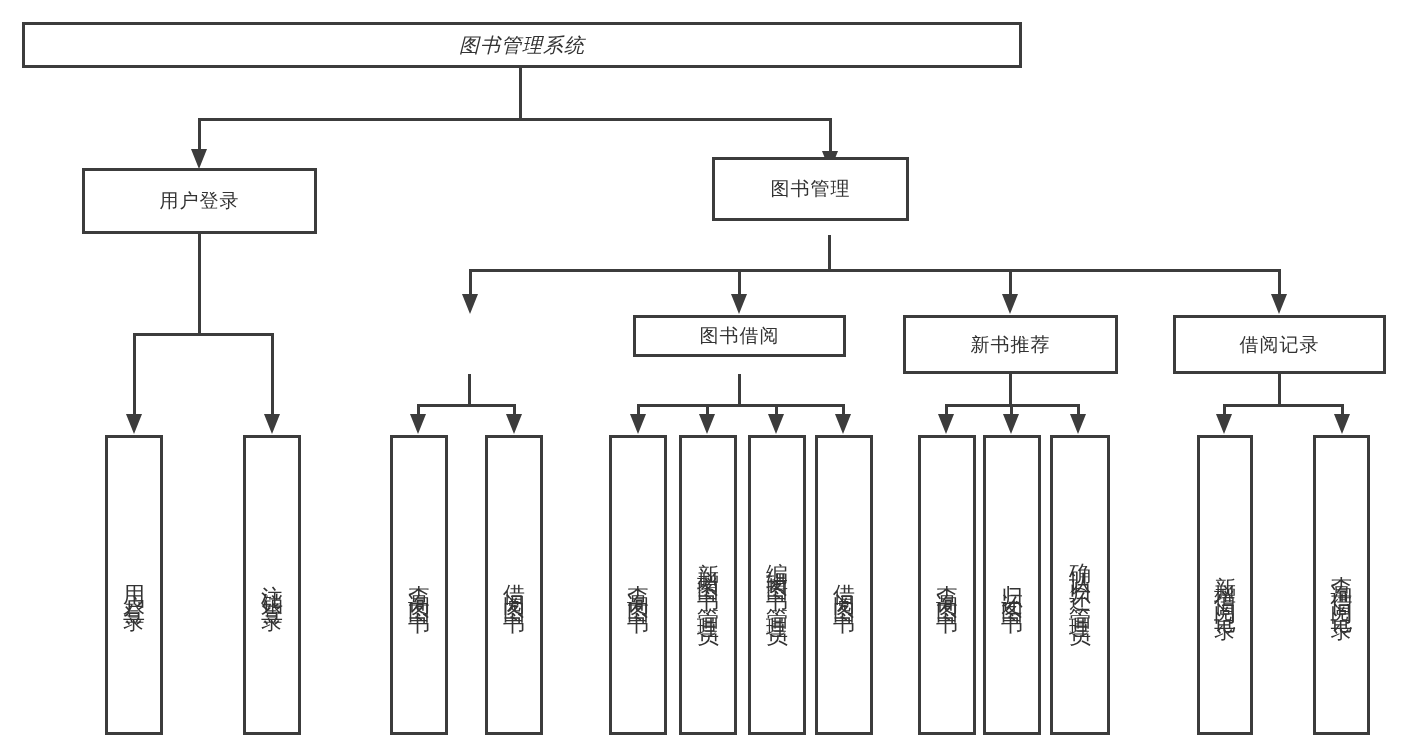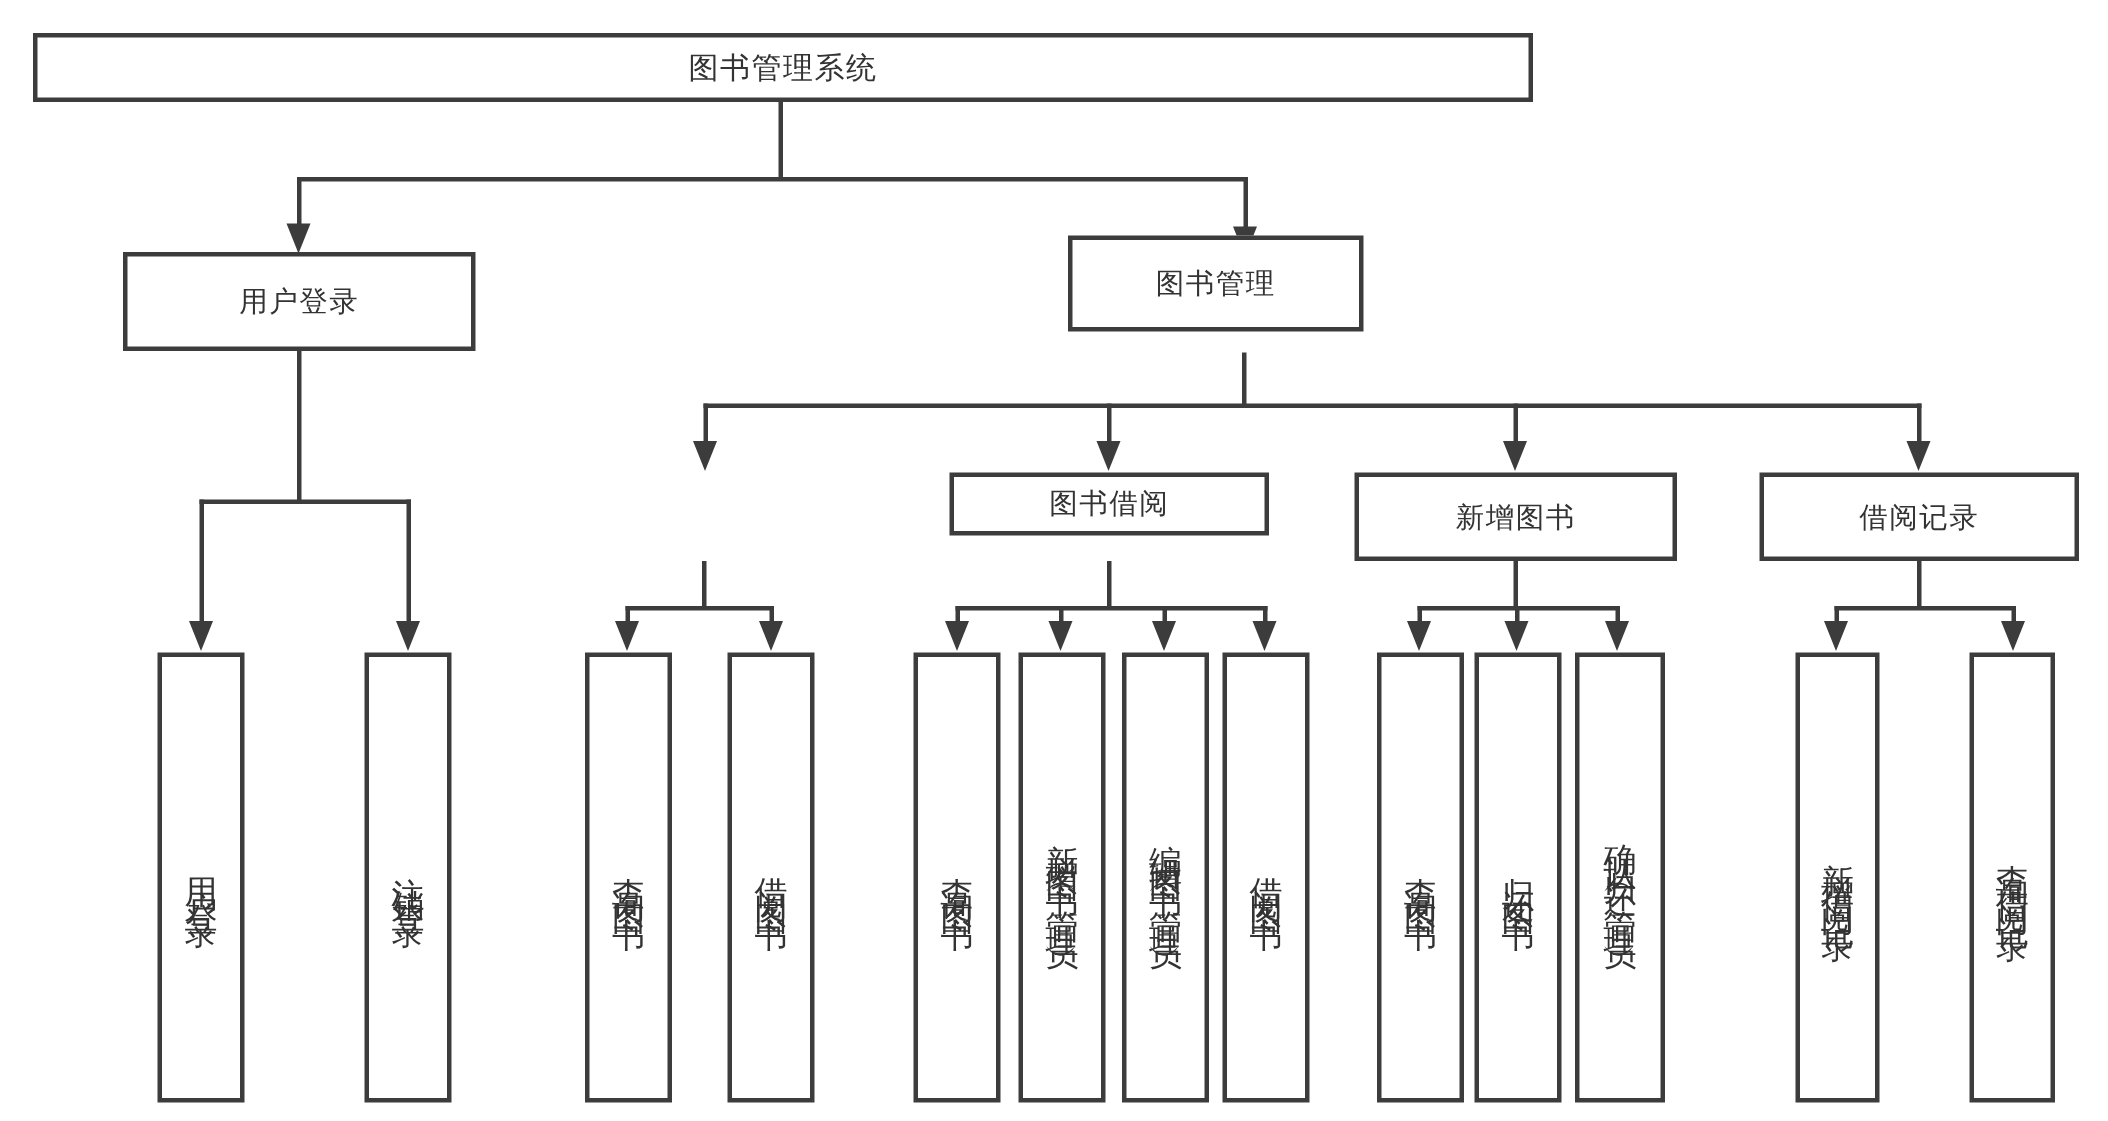--- a/index.html
+++ b/index.html
@@ -2,21 +2,21 @@
 <html style="--line: #3c3c3c; --text: #333333; --wm: #c0c3c8; --bg: #ffffff;"><head>
 <meta charset="utf-8">
 <style>
   :root{ --line:#3c3c3c; --text:#333333; --wm:#c0c3c8; --bg:#ffffff; }
   *{ box-sizing:border-box; margin:0; padding:0; }
   body{ background:#fff; font-family:"Liberation Sans", sans-serif; }
   .canvas{ position:relative; width:1405px; height:747px; background:var(--bg); overflow:hidden; }
   .box{ position:absolute; border:3px solid var(--line); background:#fff;
         display:flex; align-items:center; justify-content:center; color:var(--text); }
   .hbox{ font-size:19px; letter-spacing:1px; }
-  .root{ font-size:20px; }
+  .root{ font-size:20px;font-style:italic; }
   .leaf span{ writing-mode:vertical-rl; text-orientation:mixed; font-size:22px;
               letter-spacing:9px; color:var(--text); line-height:1; }
   .vl,.hl{ position:absolute; background:var(--line); }
   .vl{ width:3px; } .hl{ height:3px; }
   .arrow{ position:absolute; width:0; height:0;
           border-left:8px solid transparent; border-right:8px solid transparent;
           border-top:20px solid var(--line); }
   .watermark{ position:absolute; left:1183px; top:717px; font-size:19px;
               color:var(--wm); z-index:5; white-space:nowrap; letter-spacing:1px; }
 </style>
@@ -49,21 +49,21 @@
   <div class="vl" style="left:469px;top:269px;height:26px"></div>
   <div class="arrow" style="left:462px;top:294px"></div>
   <div class="vl" style="left:738px;top:269px;height:26px"></div>
   <div class="arrow" style="left:731px;top:294px"></div>
   <div class="vl" style="left:1009px;top:269px;height:26px"></div>
   <div class="arrow" style="left:1002px;top:294px"></div>
   <div class="vl" style="left:1278px;top:269px;height:26px"></div>
   <div class="arrow" style="left:1271px;top:294px"></div>
 
   <div class="box hbox" style="left:633px;top:315px;width:213px;height:42px">图书借阅</div>
-  <div class="box hbox" style="left:903px;top:315px;width:215px;height:59px">新增图书</div>
+  <div class="box hbox" style="left:903px;top:315px;width:215px;height:59px">新书推荐</div>
   <div class="box hbox" style="left:1173px;top:315px;width:213px;height:59px">借阅记录</div>
 
   <div class="vl" style="left:468px;top:374px;height:31px"></div>
   <div class="hl" style="left:417px;top:404px;width:99px"></div>
   <div class="vl" style="left:417px;top:404px;height:11px"></div>
   <div class="arrow" style="left:410px;top:414px"></div>
   <div class="vl" style="left:513px;top:404px;height:11px"></div>
   <div class="arrow" style="left:506px;top:414px"></div>
 
   <div class="vl" style="left:738px;top:374px;height:31px"></div>

